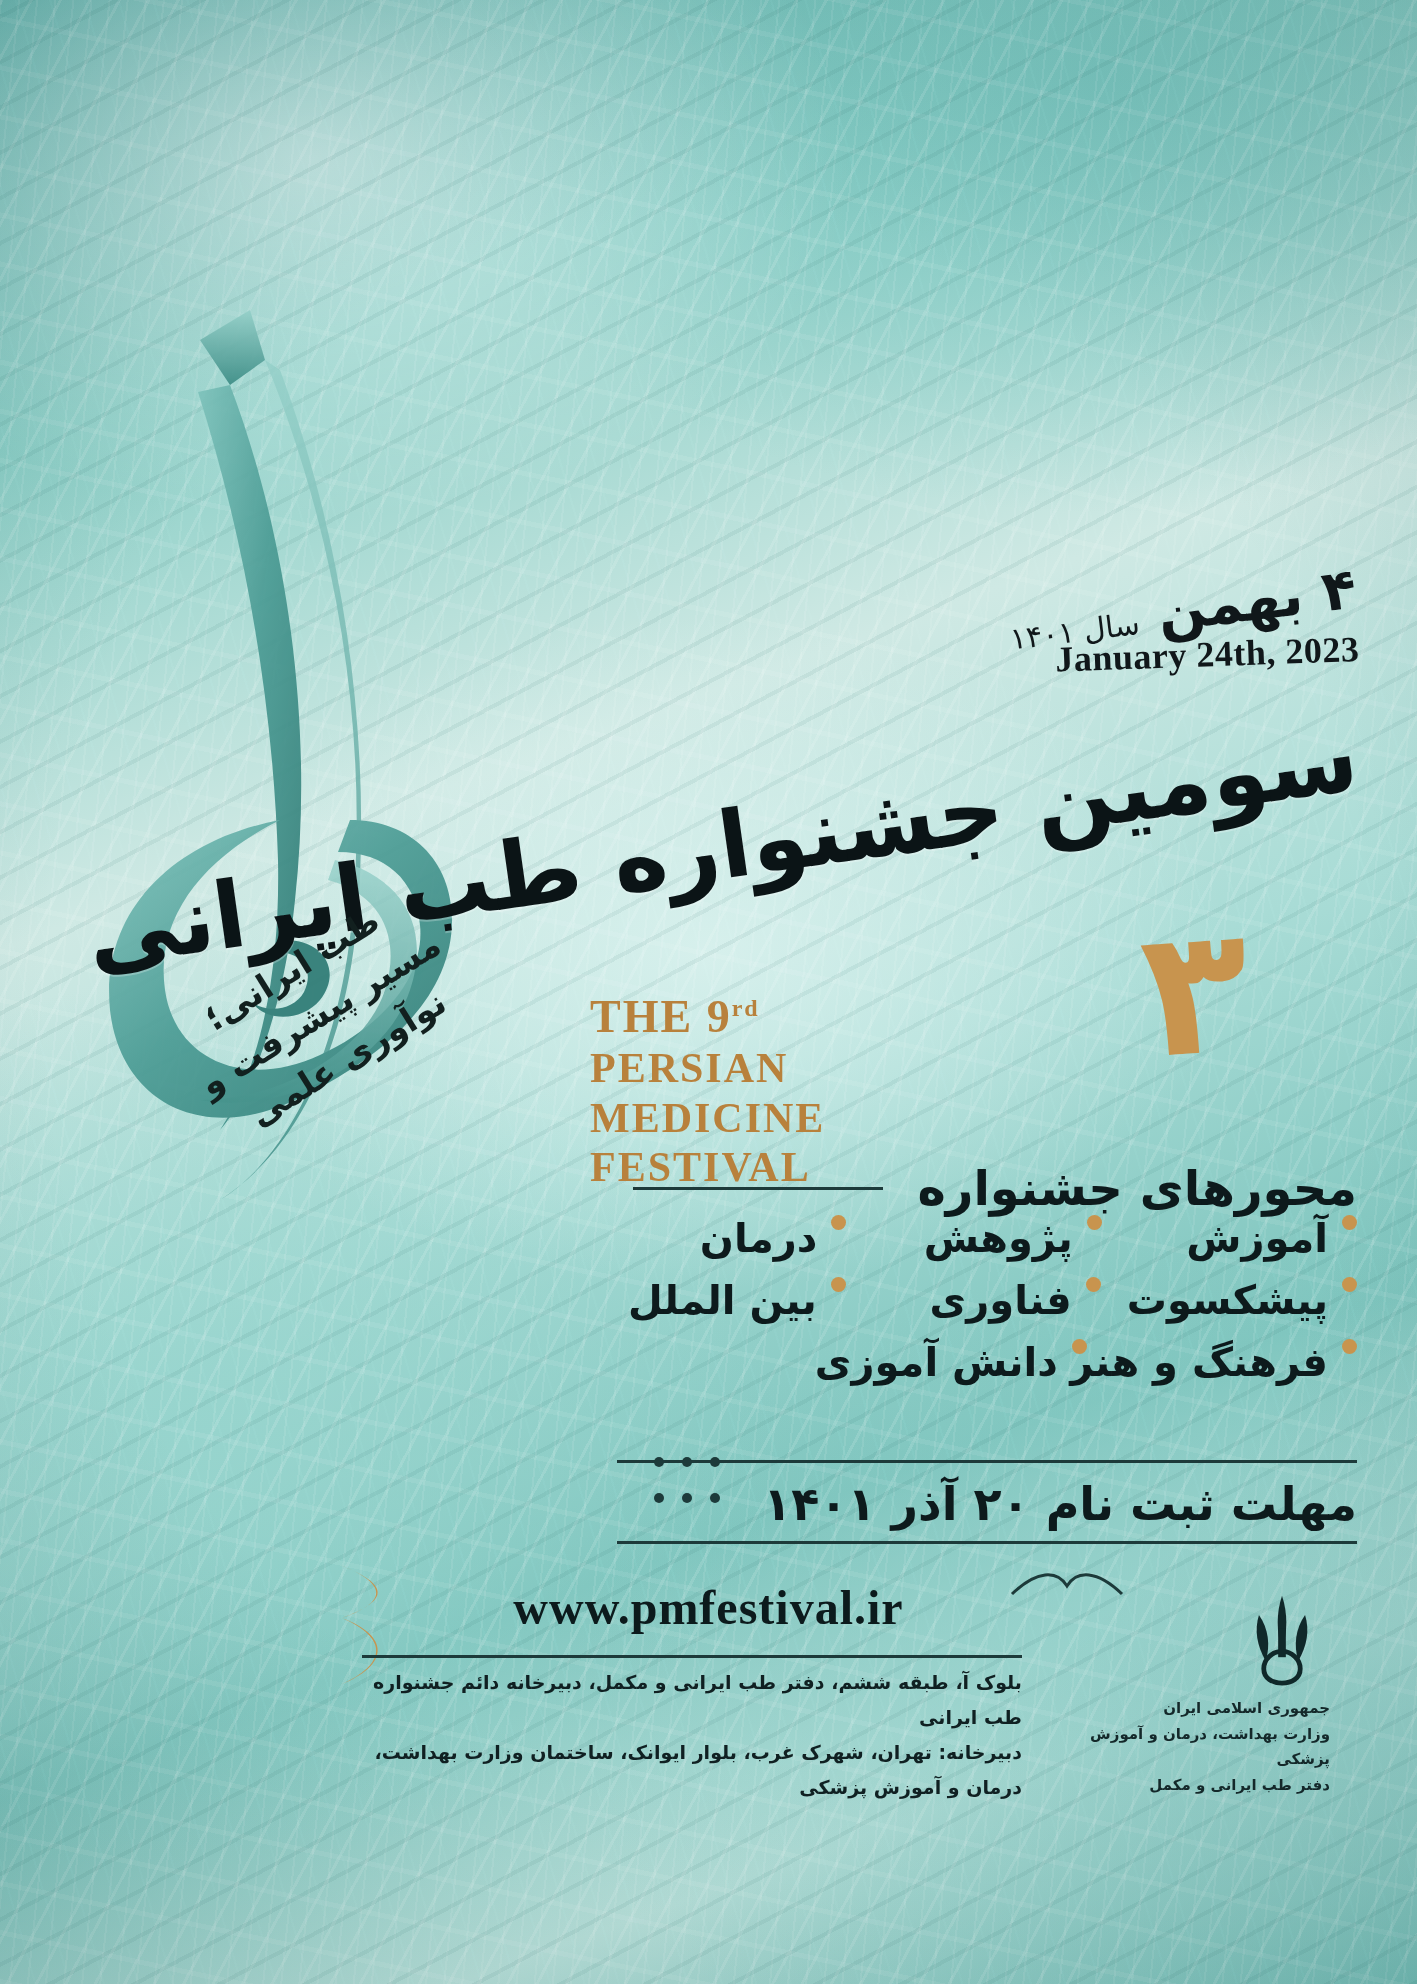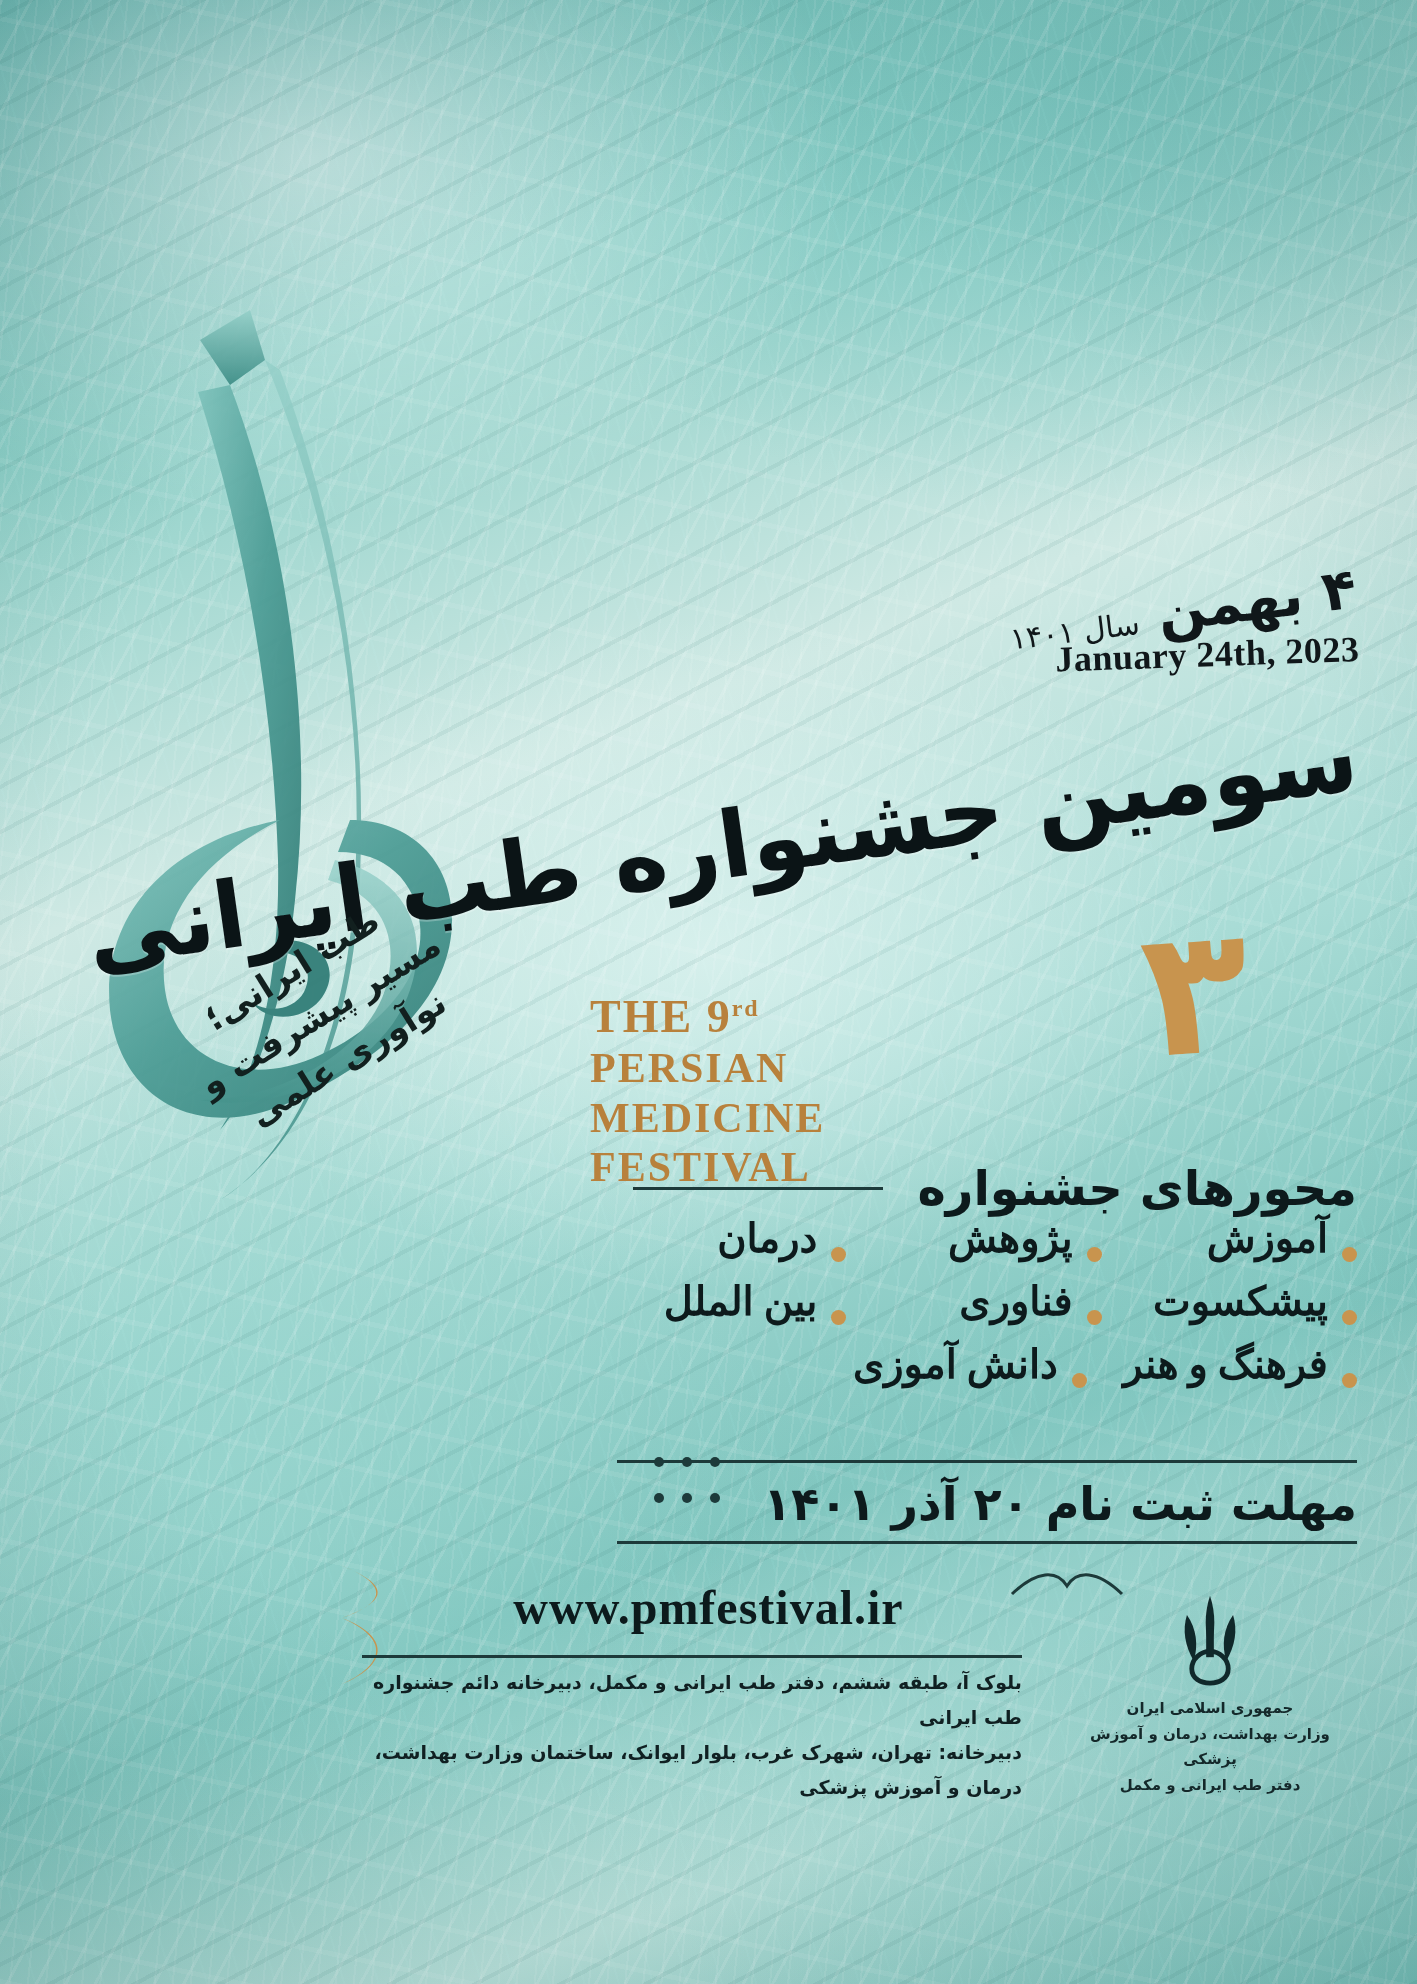--- a/index.html
+++ b/index.html
@@ -173,24 +173,23 @@
     align-items: center;
     gap: 26px;
     font-size: 40px;
     font-weight: bold;
     margin-bottom: 16px;
     white-space: nowrap;
   }
   .axes-row.three > .chip { width: 33%; }
   .chip {
     display: flex;
-    align-items: flex-end;
+    align-items: flex-start;
     gap: 14px;
     justify-content: flex-start;
-    font-family: Liberation Serif, serif;
   }
   .dot {
     width: 15px; height: 15px;
     border-radius: 50%;
     background: #c8944e;
     flex: 0 0 auto;
   }
 
   .deadline {
     position: absolute;
@@ -228,21 +227,20 @@
     font-weight: bold;
     color: #0c1a1c;
     letter-spacing: 1px;
     direction: ltr;
   }
 
   .emblem {
     position: absolute;
     left: 1090px; top: 1590px;
     width: 240px;
-    text-align: center;
     direction: rtl;
     color: #123;
   }
   .emblem .lines {
     font-size: 15px;
     line-height: 1.7;
     font-weight: bold;
     color: #14282a;
     margin-top: 6px;
   }

